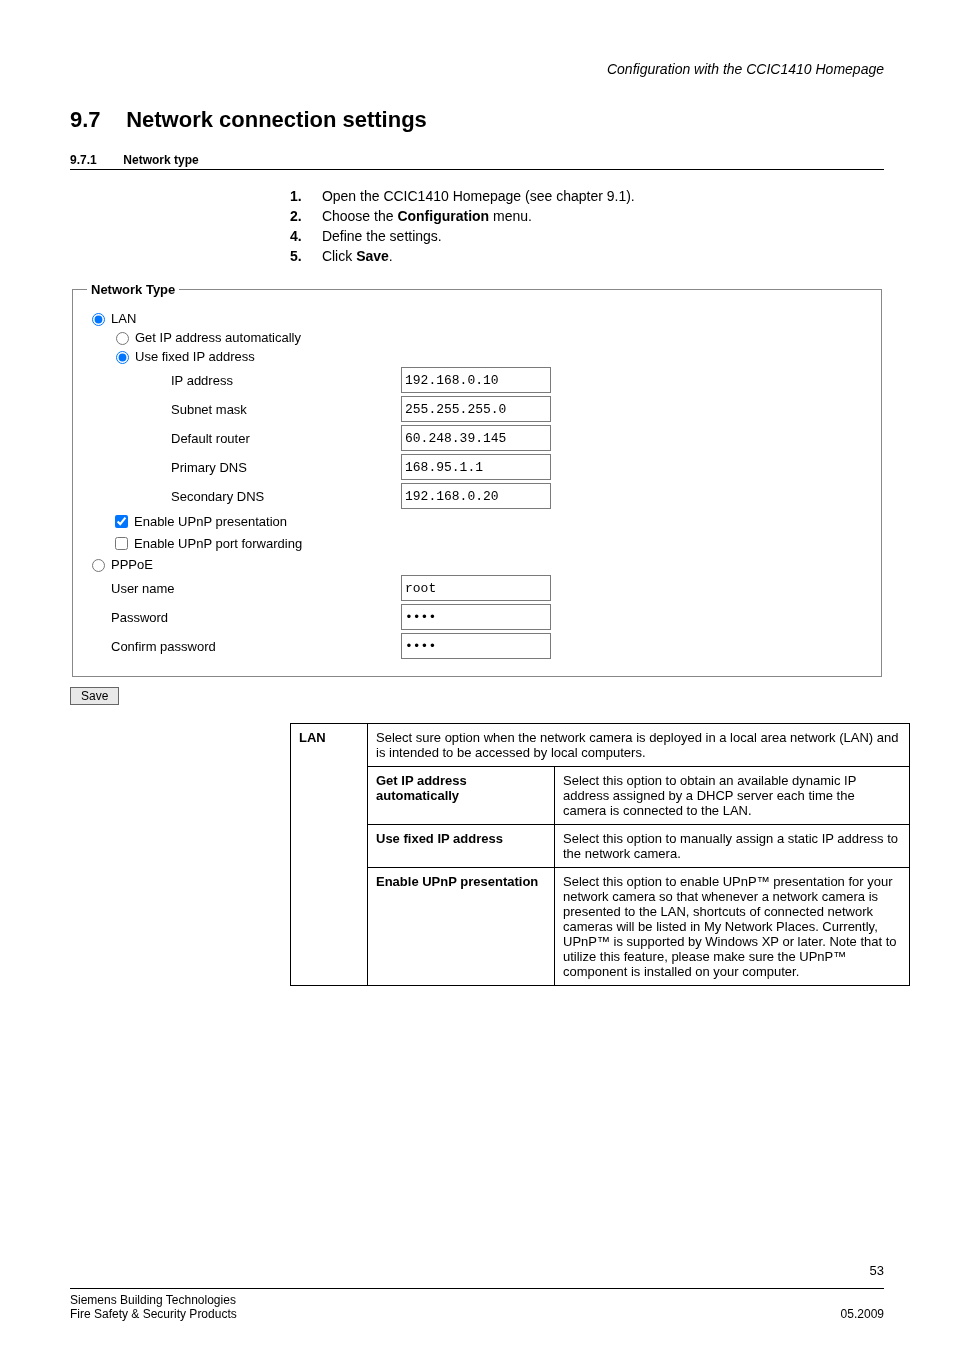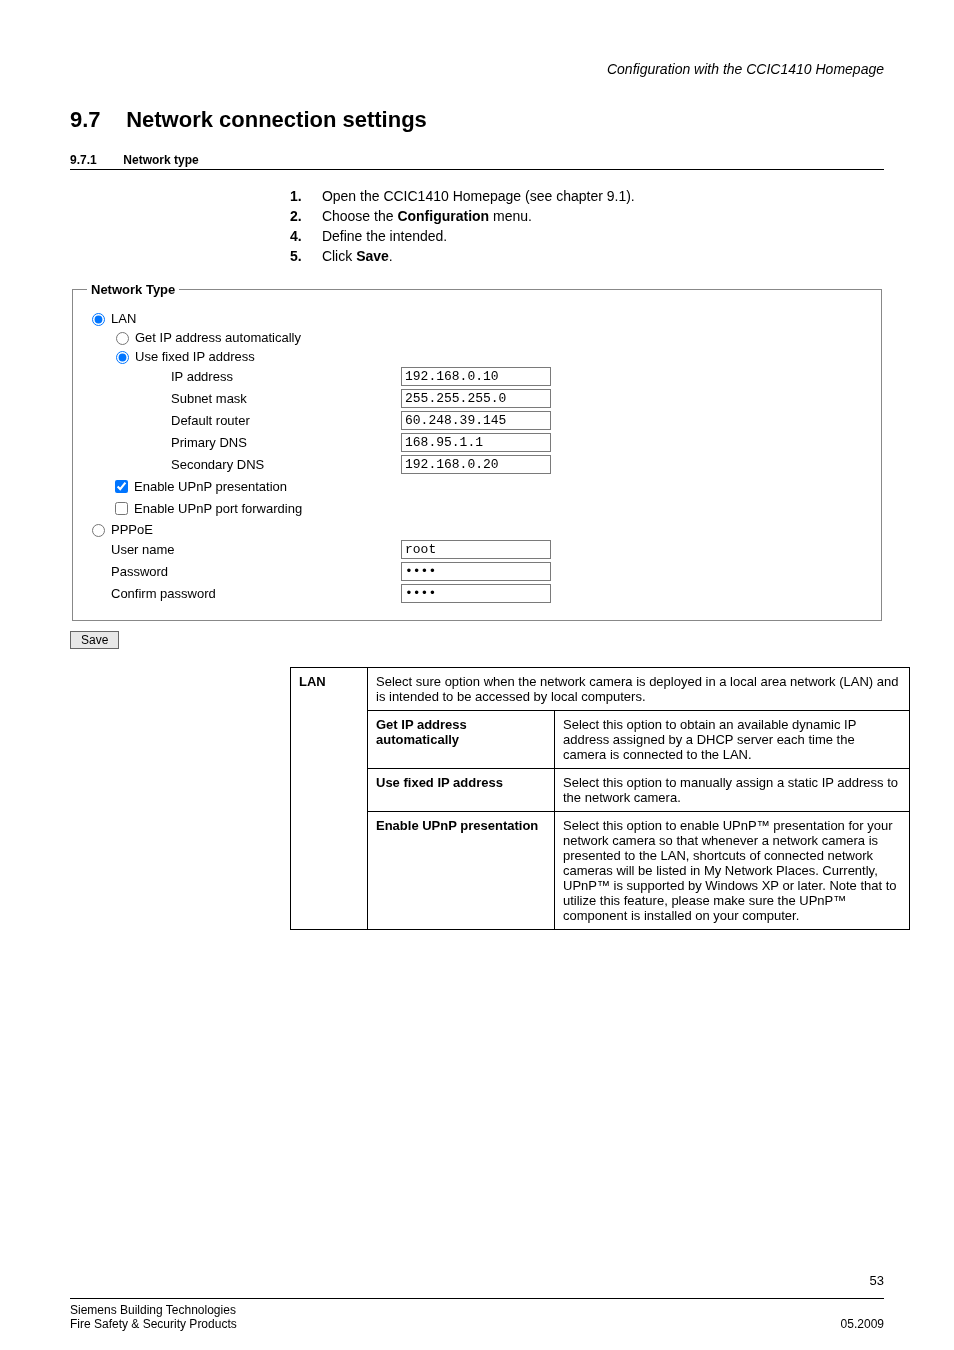--- a/index.html
+++ b/index.html
@@ -72,21 +72,21 @@
   }
   .row { margin: 3px 0; display: flex; align-items: center; }
   .row .label { width: 230px; }
   .row input[type=text], .row input[type=password] {
     font-family: "Courier New", monospace;
     font-size: 13px;
     width: 150px;
     border: 1px solid #7a7a7a;
     padding: 1px 3px;
     box-sizing: border-box;
-    height: 19px;
+    height: 26px;
   }
   .ind1 { padding-left: 24px; }
   .ind3 { padding-left: 84px; }
   .radio, .check {
     vertical-align: middle;
     margin-right: 6px;
   }
   .save-btn {
     margin-top: 10px;
     font-family: Tahoma, Arial, sans-serif;
@@ -107,21 +107,21 @@
     border: 1px solid #000;
     padding: 6px 8px;
     vertical-align: top;
   }
   table.desc td.key { font-weight: bold; width: 60px; }
   table.desc td.sub { font-weight: bold; width: 170px; }
 
   
   .footer {
     position: absolute;
-    bottom: 30px;
+    bottom: 40px;
     left: 70px;
     right: 70px;
     font-size: 12px;
   }
   .footer .pnum { text-align: right; margin-bottom: 10px; font-size: 13px; }
   .footer .frule {
     border: none;
     border-top: 1px solid #000;
     margin: 0 0 4px 0;
   }
@@ -149,21 +149,21 @@
     <div class="step">
       <span class="num">1.</span>
       <span>Open the CCIC1410 Homepage (see chapter 9.1).</span>
     </div>
     <div class="step">
       <span class="num">2.</span>
       <span><span>Choose the </span><span class="bi">Configuration</span><span> menu.</span></span>
     </div>
     <div class="step">
       <span class="num">4.</span>
-      <span>Define the intended.</span>
+      <span>Define the settings.</span>
     </div>
     <div class="step">
       <span class="num">5.</span>
       <span><span>Click </span><span class="bi">Save</span><span>.</span></span>
     </div>
   </div>
 
   <div class="panel-wrap">
     <fieldset class="ntype">
       <legend>Network Type</legend>

